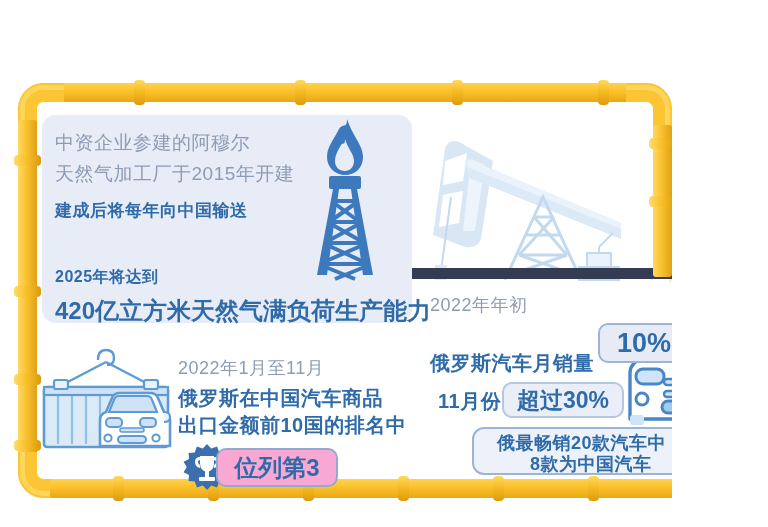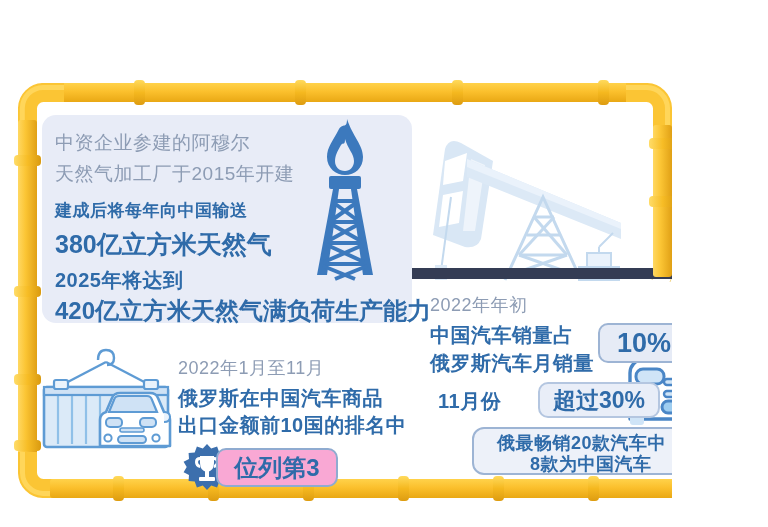--- a/index.html
+++ b/index.html
@@ -244,22 +244,21 @@
           <line x1="68" y1="130" x2="29" y2="147"></line>
         <line x1="28" y1="151" x2="60" y2="164"></line>
           <line x1="72" y1="151" x2="40" y2="164"></line>
       </g>
     </svg>
   </div>
 
   <div class="line t-light" style="left:55px;top:130px;font-size:19px;">中资企业参建的阿穆尔</div>
   <div class="line t-light" style="left:55px;top:161px;font-size:19px;">天然气加工厂于2015年开建</div>
   <div class="line t-bold" style="left:55px;top:199px;font-size:17px;">建成后将每年向中国输送</div>
-  <div class="line t-num" style="left:55px;top:228px;font-size:25px;">380亿立方米天然气</div>
-  <div class="line t-bold" style="left:55px;top:267px;font-size:20px;">2025年将达到</div>
+  <div class="line t-bold" style="left:55px;top:267px;font-size:16px;">2025年将达到</div>
   <div class="line t-num" style="left:55px;top:295px;font-size:24px;">420亿立方米天然气满负荷生产能力</div>
 
   <div style="position:absolute;left:28px;top:340px;width:165px;height:112px;">
     <svg width="165" height="112" viewBox="0 0 165 112">
 
       <g fill="none" stroke="#5e9bd4" stroke-width="2.4">
         <path d="M70 20 q0 -10 8 -10 q8 0 8 8 q0 7 -7 7"></path>
         <line x1="78" y1="22" x2="34" y2="45"></line>
         <line x1="78" y1="22" x2="122" y2="45"></line>
       </g>
@@ -329,24 +328,23 @@
       <rect x="46" y="86" width="44" height="12" rx="6" fill="#9ecdf0" stroke="#4a86c6" stroke-width="3"></rect>
       <circle cx="26" cy="84" r="6" fill="#ffffff" stroke="#4a86c6" stroke-width="3"></circle>
       <circle cx="110" cy="84" r="6" fill="#ffffff" stroke="#4a86c6" stroke-width="3"></circle>
       <path d="M124 42 q11 0 11 9 q0 9 -11 9" fill="#e9f3fc" stroke="#4a86c6" stroke-width="3"></path>
       <rect x="14" y="100" width="14" height="10" rx="3" fill="#cfe4f7"></rect>
       <rect x="108" y="100" width="14" height="10" rx="3" fill="#cfe4f7"></rect>
     </svg>
   </div>
 
   <div class="line t-light" style="left:430px;top:293px;font-size:18px;">2022年年初</div>
-  <div class="line t-bold" style="left:430px;top:322px;font-size:20px;">中国汽车销量占</div>
   <div class="line t-bold" style="left:430px;top:350px;font-size:20px;">俄罗斯汽车月销量</div>
   <div class="line t-bold" style="left:430px;top:388px;font-size:20px;margin-left:8px;">11月份</div>
 
   <div class="pill" style="left:598px;top:323px;width:92px;height:40px;font-size:27px;">10%</div>
-  <div class="pill flat" style="left:502px;top:382px;width:122px;height:36px;font-size:23px;margin-left:36px;">超过30%</div>
+  <div class="pill flat" style="left:502px;top:382px;width:122px;height:36px;font-size:23px;">超过30%</div>
 
   <div class="panel2" style="left:472px;top:427px;width:238px;height:48px;border:2px solid #9db4d4;box-sizing:border-box;"></div>
   <div class="line t-bold" style="left:497px;top:431px;font-size:18px;">俄最畅销20款汽车中</div>
   <div class="line t-bold" style="left:530px;top:452px;font-size:18px;">8款为中国汽车</div>
 
 </div>
 
 </body></html>

